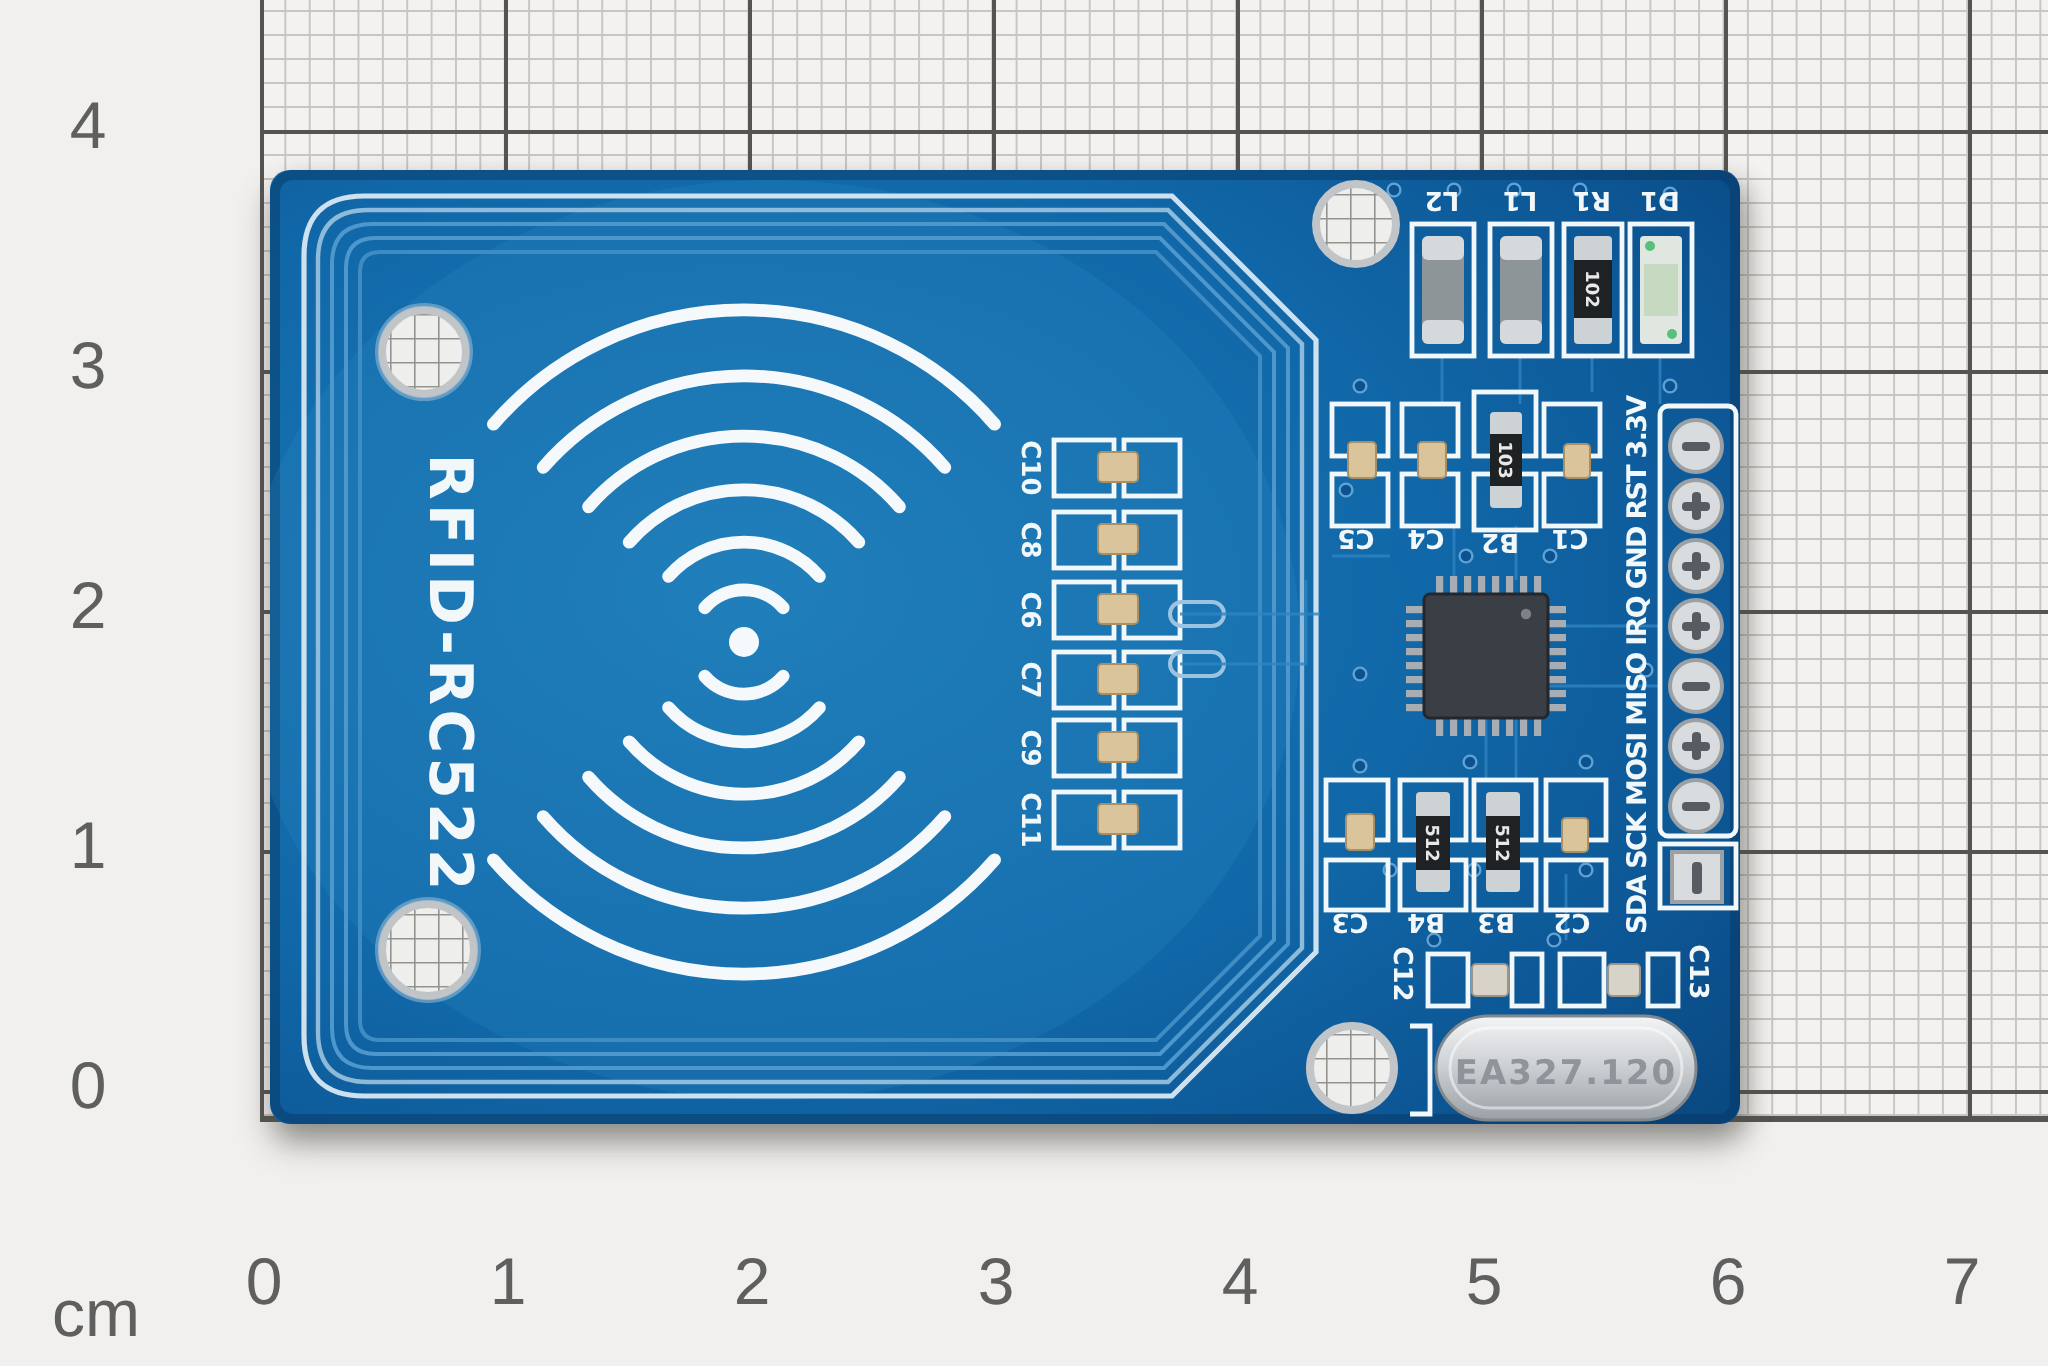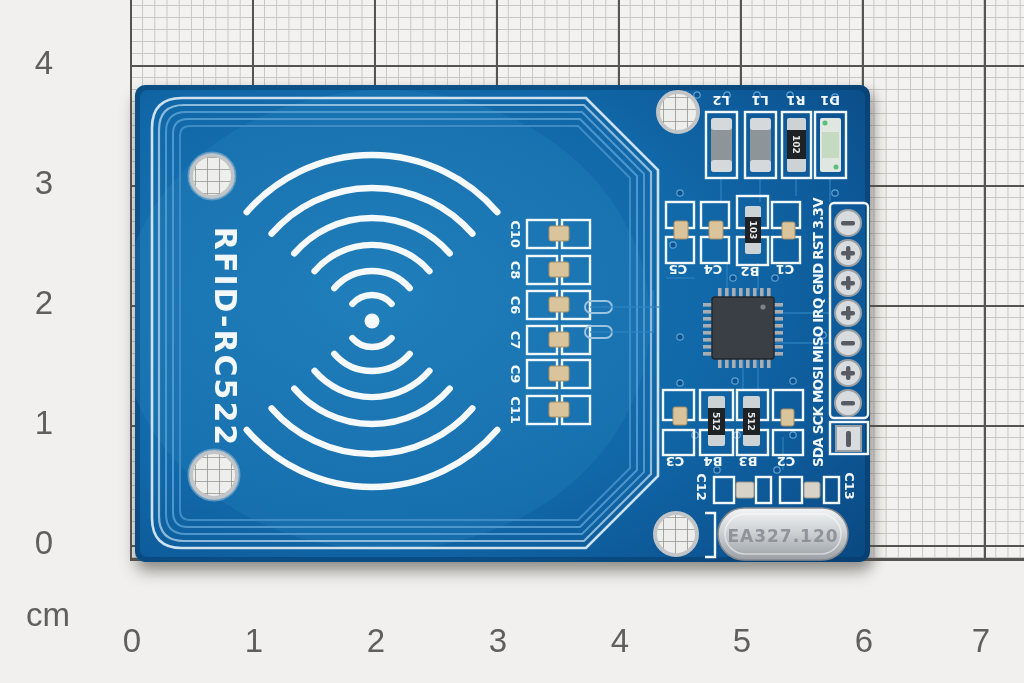--- a/index.html
+++ b/index.html
@@ -28,21 +28,21 @@
 <div class="stage">
 
   <div class="grid"></div>
 
   <div class="num" style="left:24px;top:44px;">4</div>
   <div class="num" style="left:24px;top:164px;">3</div>
   <div class="num" style="left:24px;top:284px;">2</div>
   <div class="num" style="left:24px;top:404px;">1</div>
   <div class="num" style="left:24px;top:524px;">0</div>
 
-  <div class="num" style="left:18px;top:596px;width:60px;">cm</div>
+  <div class="num" style="left:18px;top:638px;width:60px;">cm</div>
   <div class="num" style="left:112px;top:622px;">0</div>
   <div class="num" style="left:234px;top:622px;">1</div>
   <div class="num" style="left:356px;top:622px;">2</div>
   <div class="num" style="left:478px;top:622px;">3</div>
   <div class="num" style="left:600px;top:622px;">4</div>
   <div class="num" style="left:722px;top:622px;">5</div>
   <div class="num" style="left:844px;top:622px;">6</div>
   <div class="num" style="left:961px;top:622px;">7</div>
 
   <div class="board">

